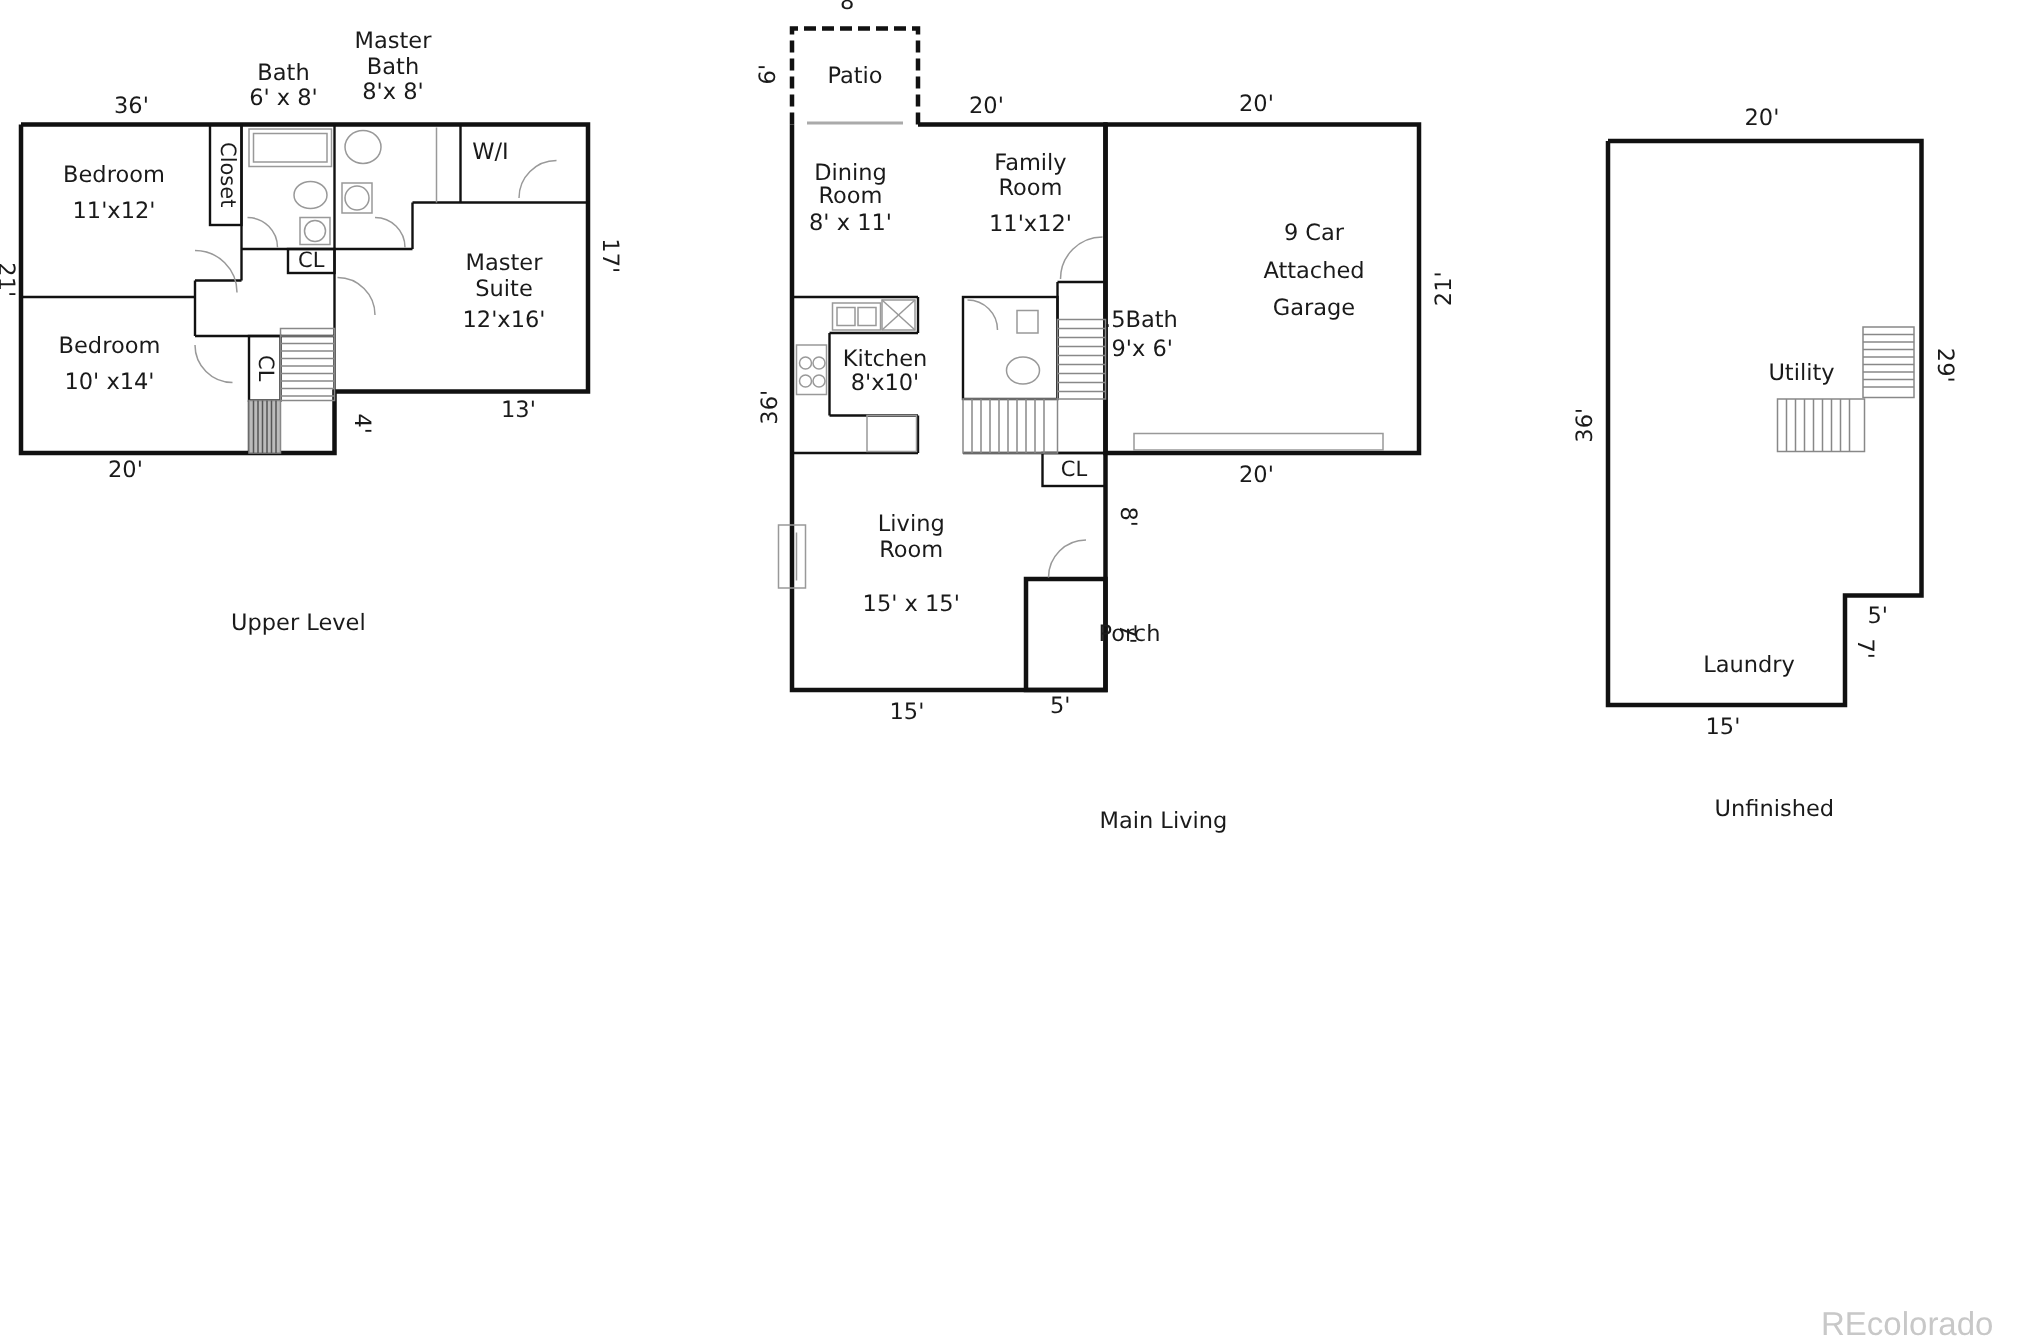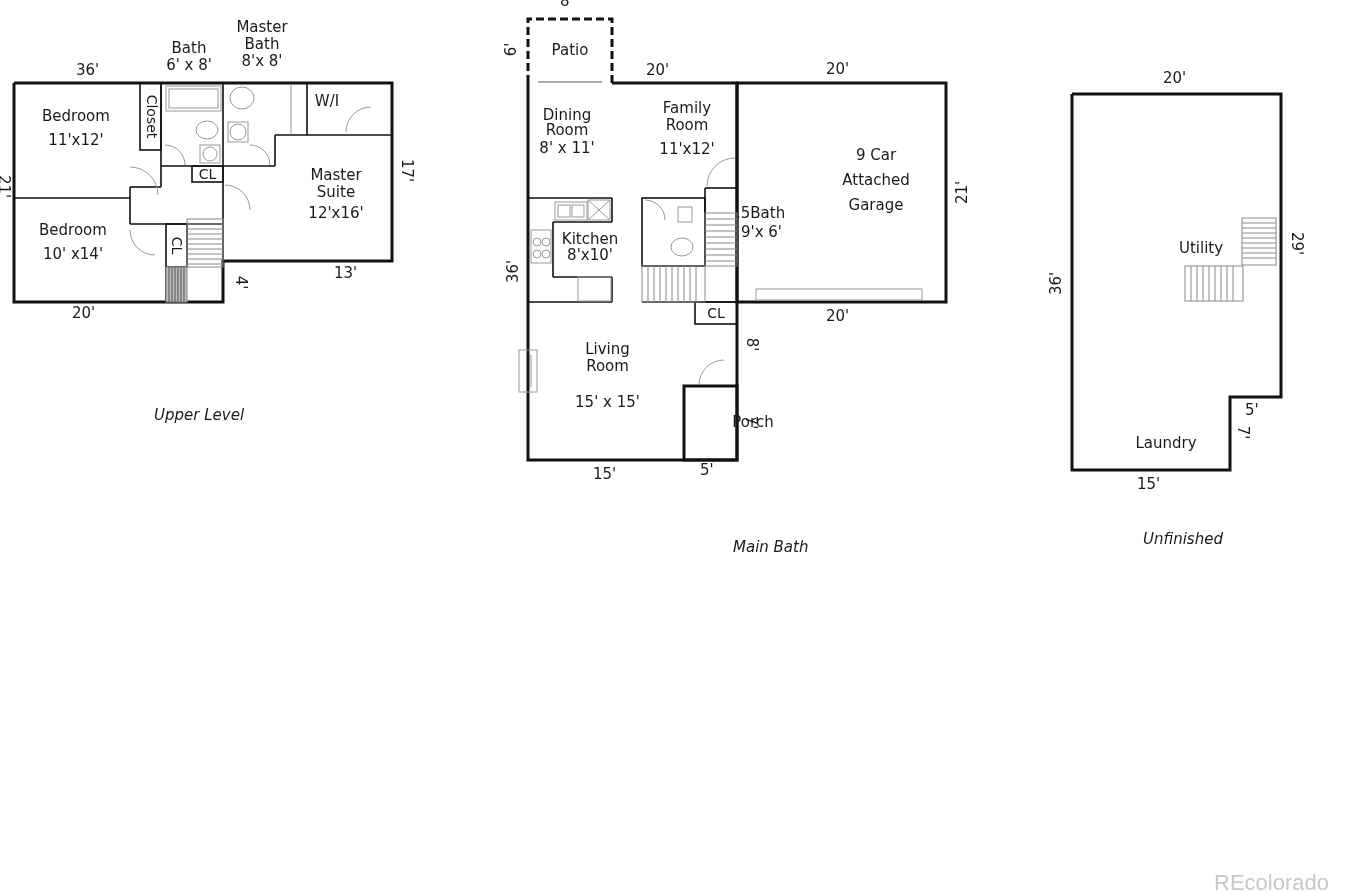--- a/index.html
+++ b/index.html
@@ -2,21 +2,21 @@
 <html><head>
 <meta charset="utf-8">
 <style>
   html, body { margin:0; padding:0; background:#ffffff; }
   body { width:1345px; height:892px; position:relative; overflow:hidden; font-family:"DejaVu Sans", sans-serif; color:#1a1a1a; }
   svg { position:absolute; left:0; top:0; }
   .lbl { position:absolute; font-size:15px; line-height:17px; text-align:center; white-space:nowrap; color:#1a1a1a; }
   .dim { position:absolute; font-size:15px; line-height:17px; white-space:nowrap; color:#1a1a1a; }
   .rot90 { transform:rotate(90deg); transform-origin:center center; }
   .rotm90 { transform:rotate(-90deg); transform-origin:center center; }
-  .lvl { position:absolute; font-size:15px; white-space:nowrap; color:#1a1a1a;font-style:italic; }
+  .lvl { position:absolute; font-size:15px; white-space:nowrap; color:#1a1a1a; }
   .watermark { position:absolute; left:1214px; top:870px; font-size:22px; color:#c8c8c8; font-family:"Liberation Sans", sans-serif; white-space:nowrap; }
   .small { font-size:14px; }
 </style>
 </head>
 <body>
 
 <svg width="1345" height="892" viewBox="0 0 1345 892">
 
   <g fill="none" stroke="#111" stroke-width="3">
 
@@ -249,21 +249,21 @@
   <div class="dim rot90" style="left:745px;top:336px;">8'</div>
   <div class="lbl" style="left:570px;top:341px;width:75px;line-height:17px;">
     <div>Living</div>
     <div>Room</div>
     <div style="margin-top:19px">15' x 15'</div>
   </div>
   <div class="lbl" style="left:686px;top:414px;width:52px;margin-left:41px;">Porch</div>
   <div class="dim rot90" style="left:744px;top:414px;">7'</div>
   <div class="dim" style="left:593px;top:466px;">15'</div>
   <div class="dim" style="left:700px;top:462px;">5'</div>
-  <div class="lvl" style="left:733px;top:538px;">Main Bath</div>
+  <div class="lvl" style="left:733px;top:538px;">Main Living</div>
 </div>
 
 <div>
   <div class="dim" style="left:1163px;top:70px;">20'</div>
   <div class="dim rotm90" style="left:1045px;top:275px;">36'</div>
   <div class="dim rot90" style="left:1285px;top:235px;">29'</div>
   <div class="lbl" style="left:1172px;top:240px;width:58px;">Utility</div>
   <div class="dim" style="left:1245px;top:402px;">5'</div>
   <div class="dim rot90" style="left:1236px;top:424px;">7'</div>
   <div class="lbl" style="left:1130px;top:435px;width:72px;">Laundry</div>

